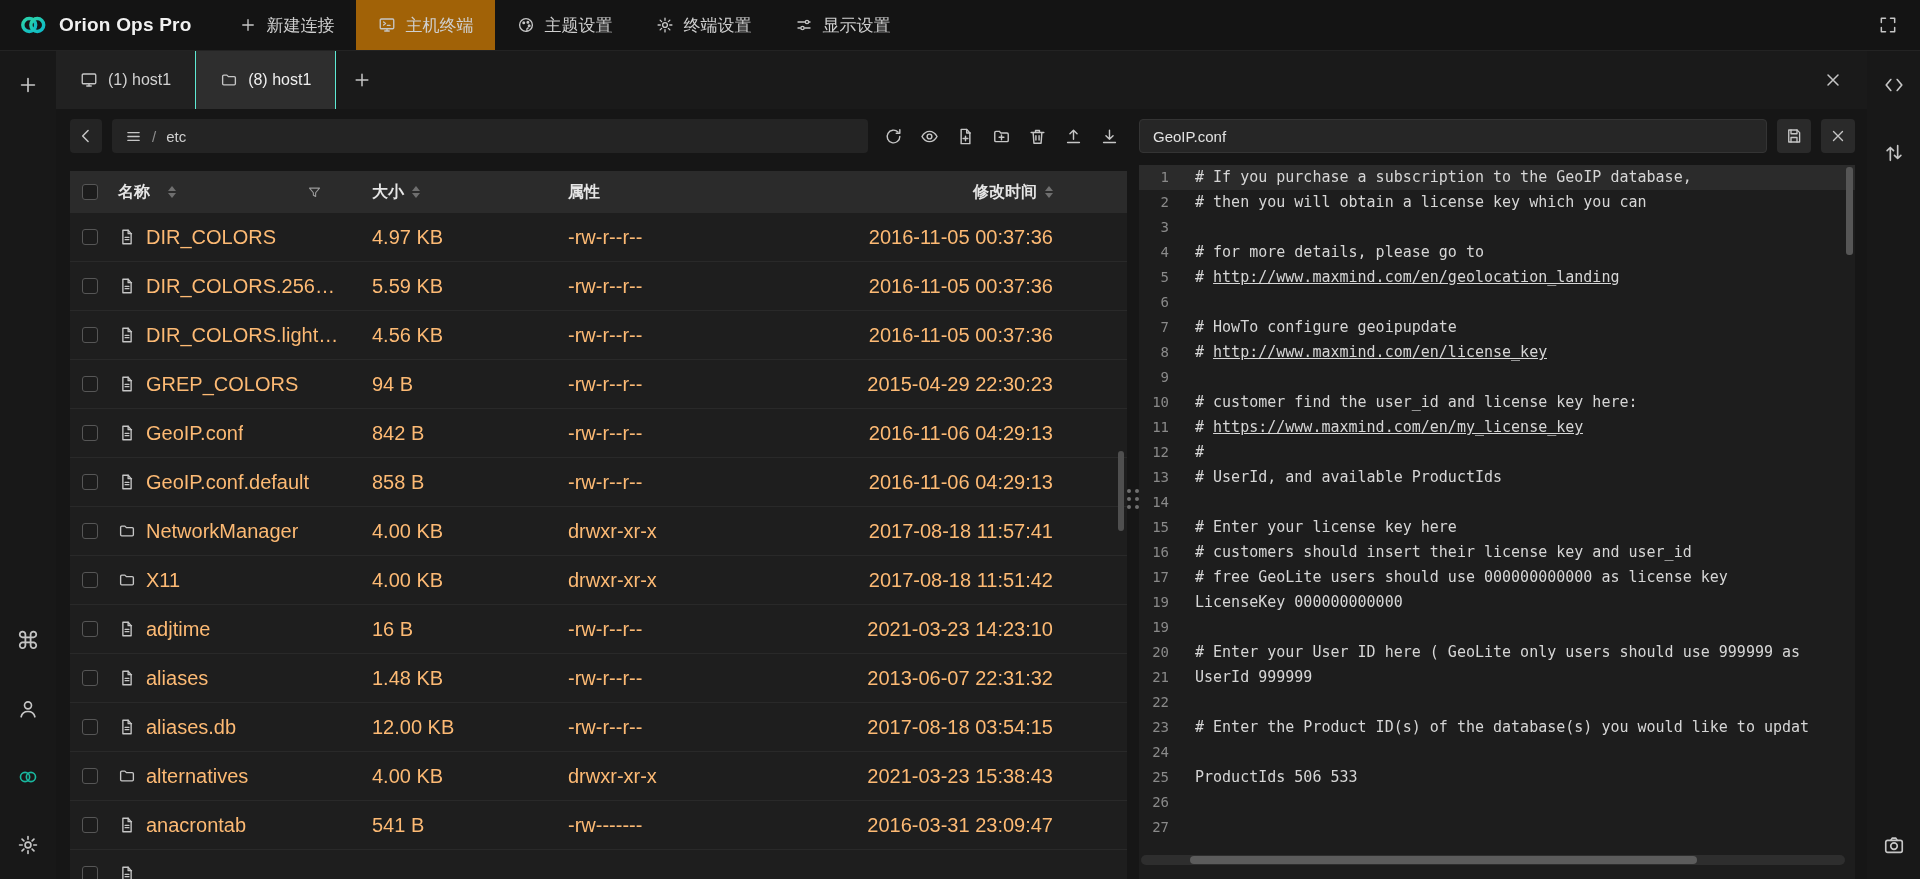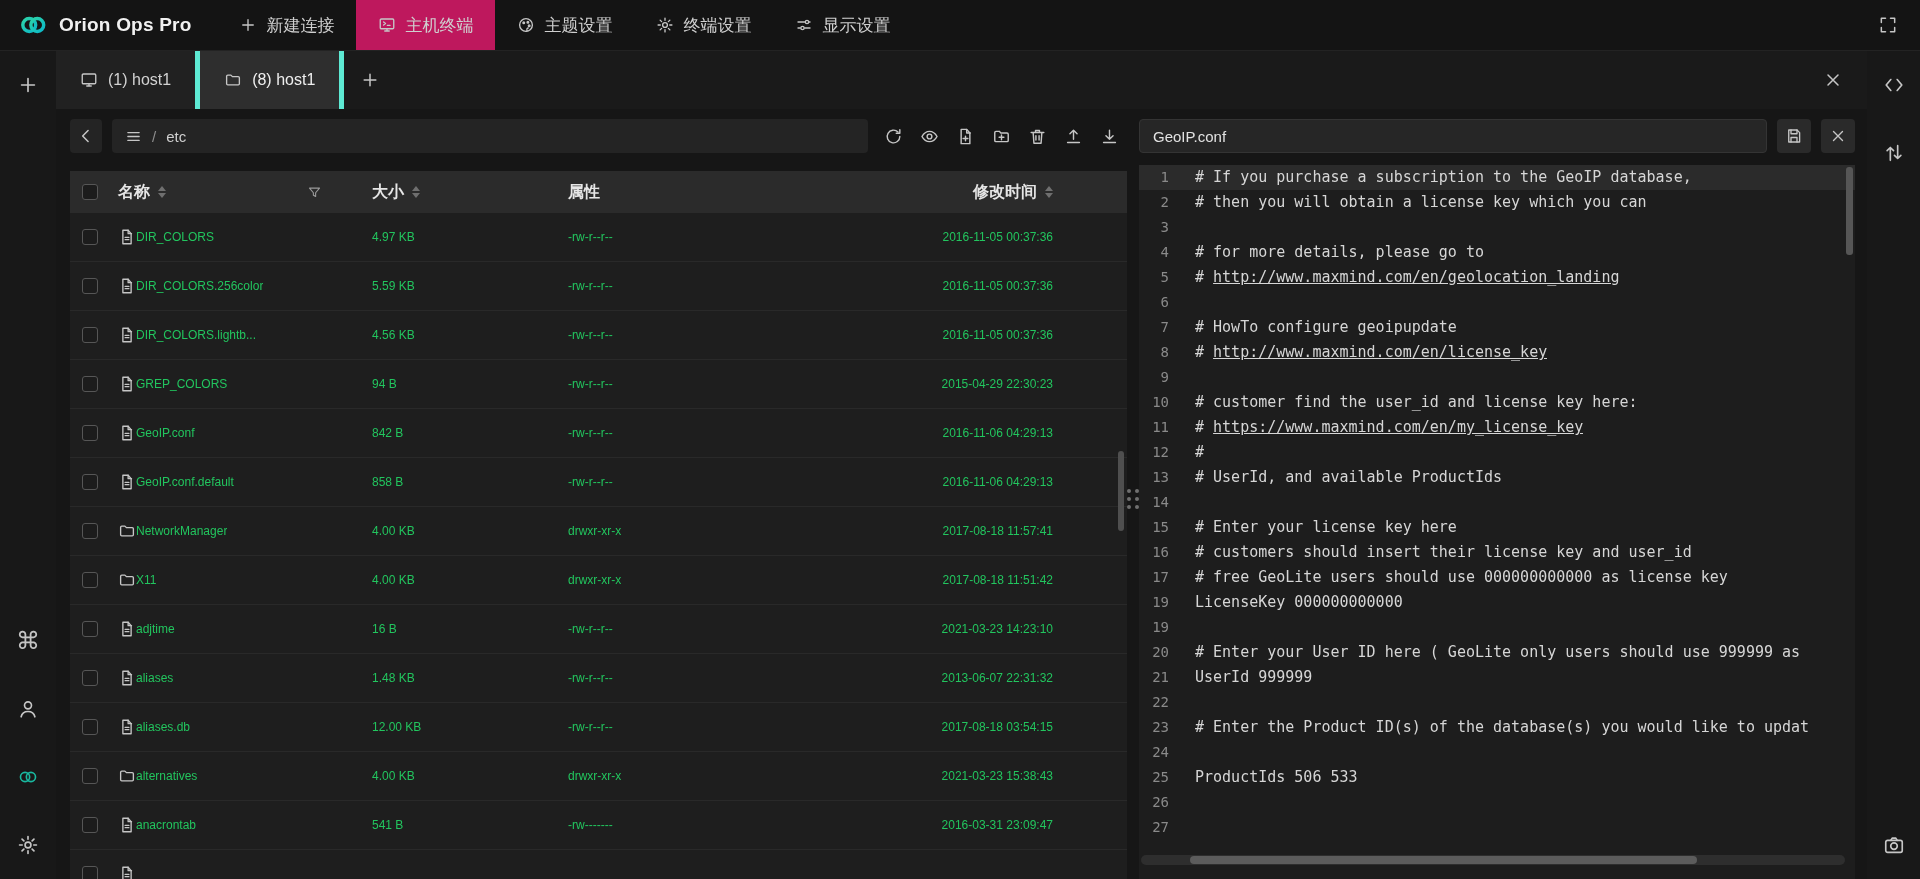--- a/index.html
+++ b/index.html
@@ -12,41 +12,41 @@
   .icon { display:inline-flex; width:20px; height:20px; color:#c6c6c6; flex:0 0 auto; }
   .icon svg { width:100%; height:100%; }
 
   
   .topbar { height:51px; background:#141414; display:flex; align-items:stretch; border-bottom:1px solid #232323; }
   .brand { display:flex; align-items:center; gap:11px; padding:0 26px 0 18px; }
   .brand-title { font-size:19px; font-weight:700; color:#f1f1f1; letter-spacing:.2px; white-space:nowrap; }
   .topnav { display:flex; align-items:stretch; }
   .nav-item { display:flex; align-items:center; gap:9px; padding:0 22px; color:#cfcfcf; font-size:17px; cursor:pointer; white-space:nowrap; }
   .nav-item .icon { width:18px; height:18px; }
-  .nav-item.active { background:#be185d; }
+  .nav-item.active { background:#a16207; }
   .topbar-right { margin-left:auto; display:flex; align-items:center; padding-right:22px; }
   .tb-btn { background:none; border:none; color:#c6c6c6; display:flex; align-items:center; cursor:pointer; }
 
   
   .main { display:flex; height:828px; }
   .rail { background:#181818; display:flex; flex-direction:column; align-items:center; }
   .rail-left { width:56px; padding:16px 0; }
   .rail-right { width:53px; padding:16px 0; }
   .rail .spacer { flex:1; }
   .rail-btn { width:36px; height:36px; display:flex; align-items:center; justify-content:center; background:none; border:none; color:#c4c4c4; cursor:pointer; margin:0 0 32px 0; }
   .rail-btn:last-child { margin-bottom:0; }
   .rail-btn .icon { width:22px; height:22px; }
   .cmd-glyph { font-size:24px; color:#c4c4c4; line-height:1; }
   .brand-mini { color:#19b89f; }
 
   .workspace { flex:1; display:flex; flex-direction:column; min-width:0; }
 
   
   .tabbar { height:58px; background:#1a1a1a; display:flex; align-items:stretch; flex:0 0 auto; }
-  .tab { display:flex; align-items:center; gap:10px; padding:0 24px; background:#212121; border-right:5px solid #5eead4; color:#d2d2d2; font-size:16px; cursor:pointer; white-space:nowrap; }
+  .tab { display:flex; align-items:center; gap:10px; padding:0 24px; background:#212121; border-right:1px solid #5eead4; color:#d2d2d2; font-size:16px; cursor:pointer; white-space:nowrap; }
   .tab .icon { width:18px; height:18px; }
   .tab.active { background:#2e2e2e; color:#efefef; }
   .tab-add { width:52px; display:flex; align-items:center; justify-content:center; background:none; border:none; color:#c6c6c6; cursor:pointer; }
   .tabbar-right { margin-left:auto; display:flex; align-items:center; padding-right:24px; }
 
   
   .panels { flex:1; display:flex; padding:10px 6px 0 14px; min-height:0; }
 
   
   .file-panel { width:1057px; flex:0 0 auto; display:flex; flex-direction:column; min-height:0; }
@@ -55,25 +55,25 @@
   .path-bar { flex:1; height:34px; background:#242424; border-radius:4px; display:flex; align-items:center; gap:10px; padding:0 13px; font-size:15px; color:#cfcfcf; cursor:text; }
   .path-bar .icon { width:17px; height:17px; }
   .path-sep { color:#8d8d8d; }
   .fm-actions { display:flex; align-items:center; gap:17px; padding:0 8px 0 6px; }
   .act-btn { background:none; border:none; color:#c6c6c6; display:flex; cursor:pointer; }
   .act-btn .icon { width:19px; height:19px; }
 
   .fm-table { margin-top:18px; flex:1; background:#1e1e1e; overflow:hidden; position:relative; min-height:0; }
   .fm-head, .fm-row { display:grid; grid-template-columns:40px 246px 196px 306px 1fr; align-items:center; }
   .fm-head { height:42px; background:#2b2b2b; color:#e6e6e6; font-weight:600; font-size:16px; }
-  .fm-row { height:49px; border-bottom:1px solid #292929; font-size:12px; color:#22c55e; }
+  .fm-row { height:49px; border-bottom:1px solid #292929; font-size:20px; color:#fdba74; }
   .cell { display:flex; align-items:center; min-width:0; }
   .cell-cb { justify-content:center; }
   .cb { width:16px; height:16px; border:1.5px solid #565656; border-radius:3px; background:#1c1c1c; cursor:pointer; }
-  .cell-name { padding-left:8px; padding-right:14px;text-align:center; }
+  .cell-name { gap:10px; padding-left:8px; padding-right:14px;text-align:center; }
   .row-name { overflow:hidden; text-overflow:ellipsis; white-space:nowrap; }
   .cell-size, .cell-attr { padding-left:16px; }
   .cell-time { justify-content:flex-end; padding-right:74px; }
   .row-icon { width:18px; height:18px; }
   .carets { display:inline-flex; flex-direction:column; gap:2px; margin-left:8px; }
   .carets i { width:0; height:0; border-left:4.5px solid transparent; border-right:4.5px solid transparent; display:block; }
   .carets .up { border-bottom:5px solid #6f6f6f; }
   .carets .dn { border-top:5px solid #6f6f6f; }
   .head-filter { margin-left:auto; padding-right:20px; display:flex; cursor:pointer; }
   .head-filter .icon { width:15px; height:15px; color:#9a9a9a; }

